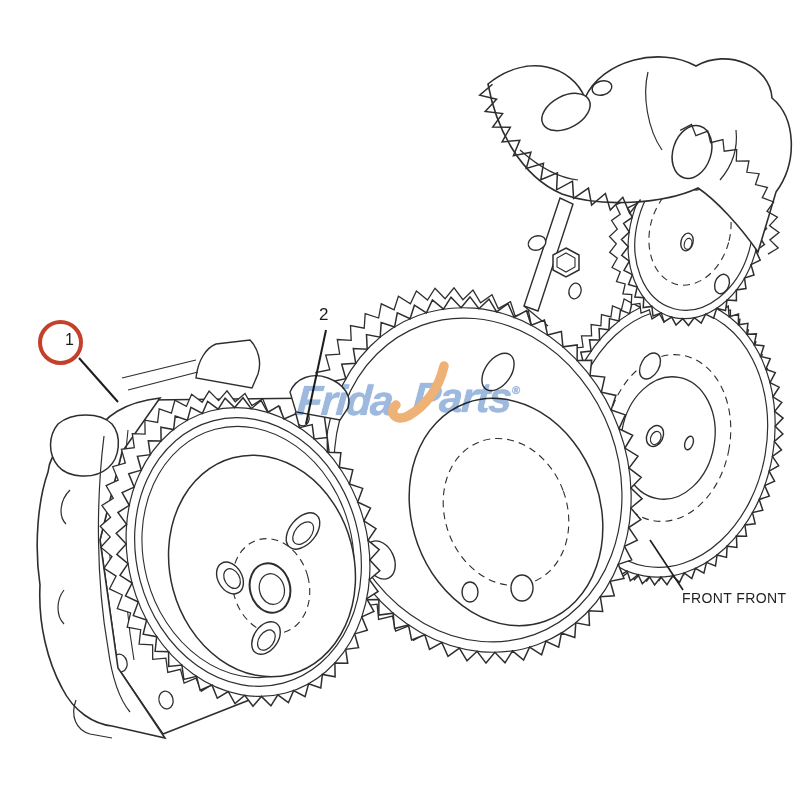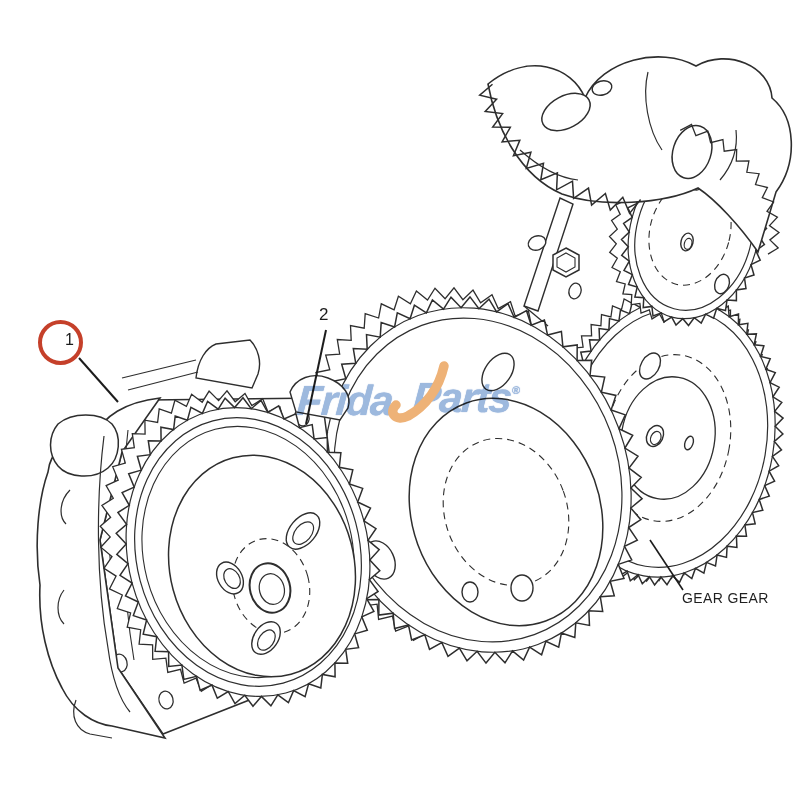--- a/index.html
+++ b/index.html
@@ -166,15 +166,15 @@
       <path d="M 58,6 C 53,28 40,46 22,56 C 10,62 2,53 10,45" fill="none" stroke="#eba45f" stroke-width="9.5" stroke-linecap="round"></path>
     </svg>
   </div>
 
   <div class="callout-circle">
     <span class="num">1</span>
   </div>
 
   <div class="callout-num-2">2</div>
 
-  <div class="part-label">GEAR GEAR</div>
+  <div class="part-label">FRONT FRONT</div>
 
 </div>
 
 </body></html>

